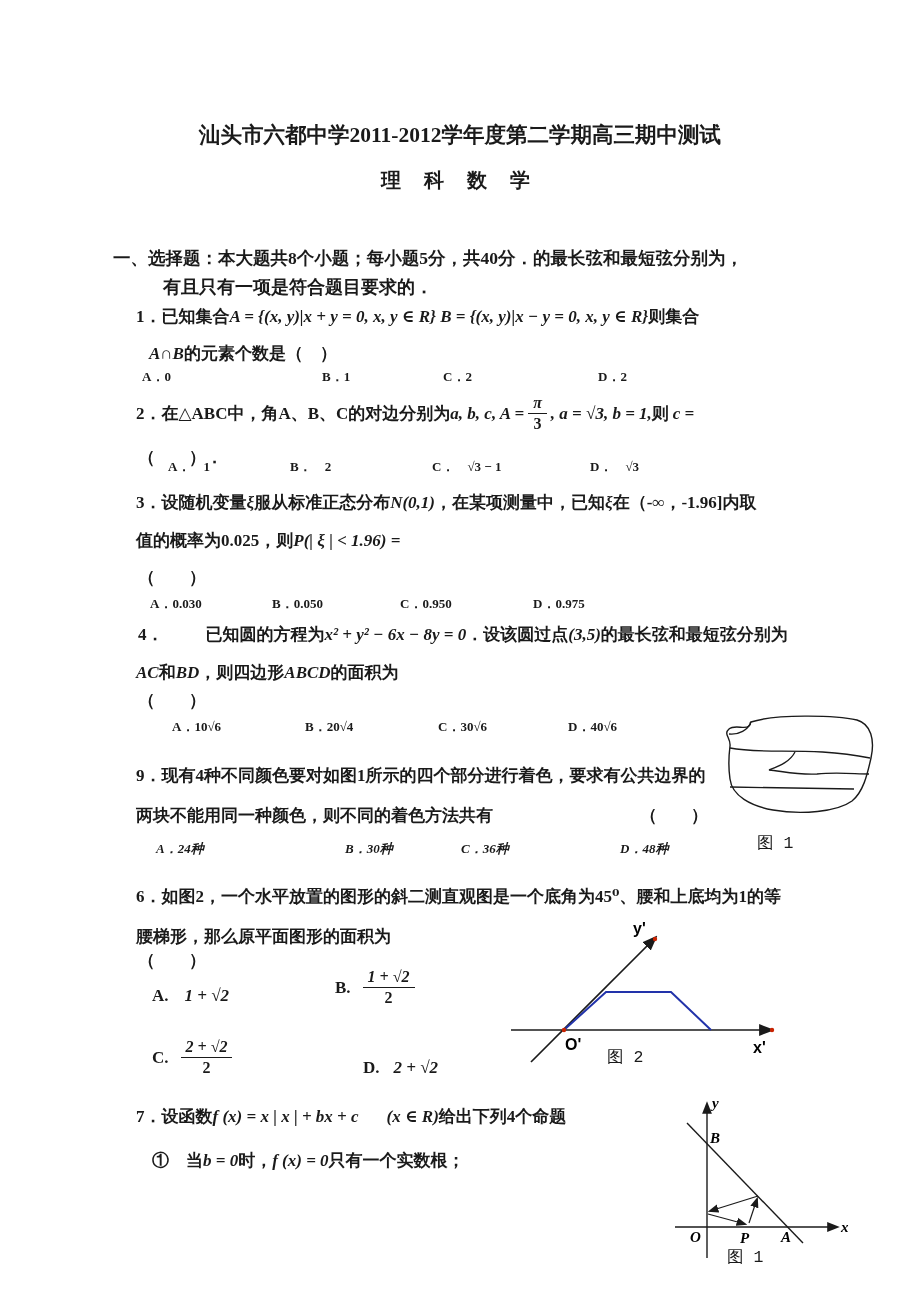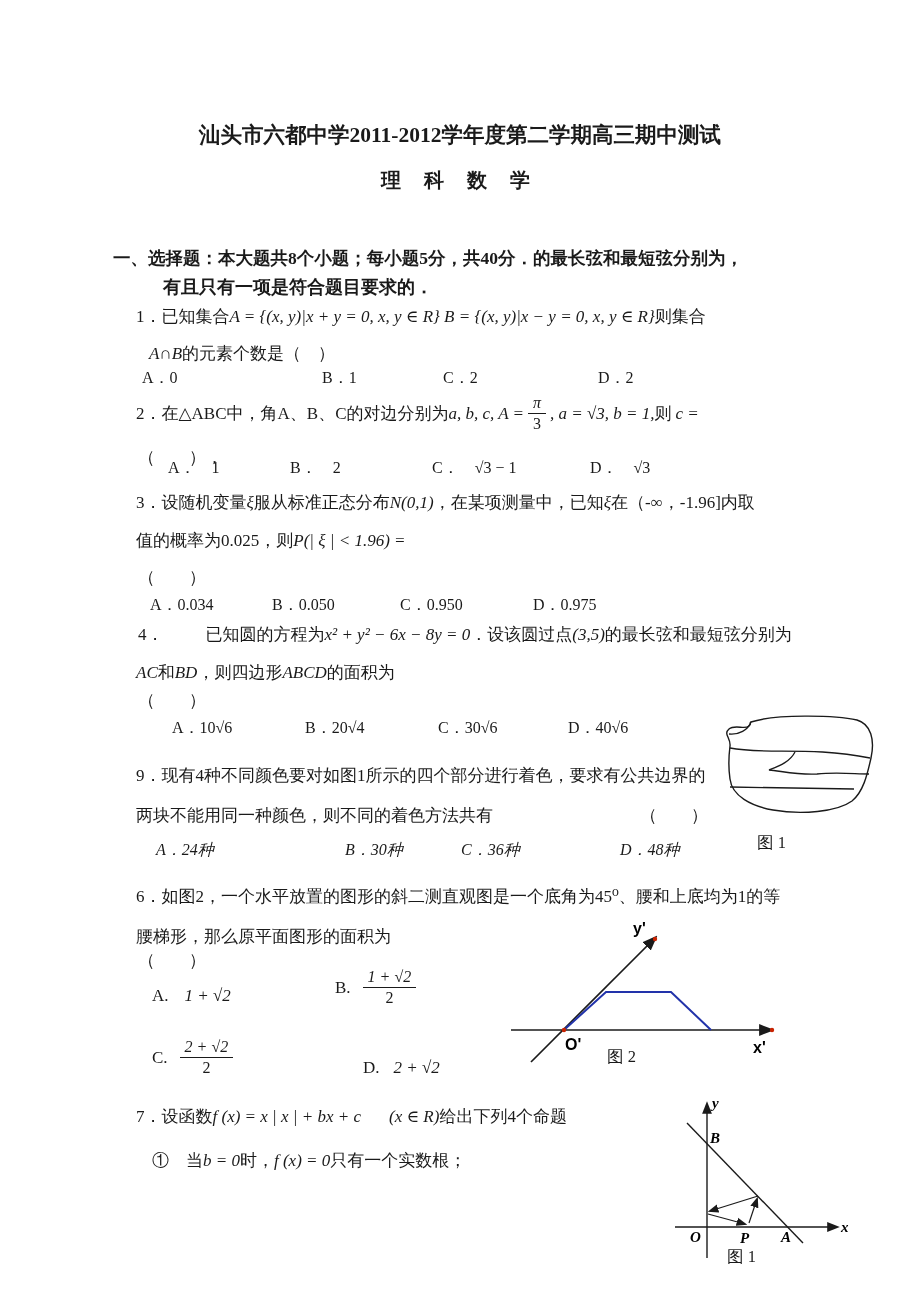--- a/index.html
+++ b/index.html
@@ -2,40 +2,40 @@
 <html><head>
 <meta charset="utf-8">
 <style>
   * { margin:0; padding:0; box-sizing:border-box; }
   html,body { background:#ffffff; }
   .page {
     position:relative; width:920px; height:1302px; background:#ffffff;
     font-family:"Liberation Serif","DejaVu Serif",serif; color:#1a1a1a;
     overflow:hidden;
   }
-  .line { position:absolute; white-space:nowrap; font-size:17px; line-height:1.25; }
+  .line { position:absolute; white-space:nowrap; font-size:17px; line-height:1.25;font-weight:bold; }
   .flexline { display:flex; align-items:center; }
   .bold { font-weight:bold; }
   .math { font-style:italic; }
   .cjk { font-style:normal; }
   .gap42 { display:inline-block; width:42px; }
-  .opt { position:absolute; white-space:nowrap; font-size:16px; }
+  .opt { position:absolute; white-space:nowrap; font-size:13px;font-weight:bold; }
   .title {
     position:absolute; left:0; right:0; top:120px; text-align:center;
     font-size:21.5px; font-weight:bold;
   }
   .subtitle {
     position:absolute; left:0; right:0; top:167px; text-align:center;
     font-size:20px; font-weight:bold; letter-spacing:9px;
   }
   .frac { display:inline-flex; flex-direction:column; align-items:center;
           vertical-align:middle; margin:0 4px; line-height:1.15; font-size:16px; }
   .frac .fnum { border-bottom:1.3px solid #1a1a1a; padding:0 5px 1px; }
   .frac .fden { padding-top:1px; }
-  .cap { position:absolute; font-size:16.5px; }
+  .cap { position:absolute; font-size:16.5px;font-family:Liberation Mono, monospace; }
   svg { position:absolute; }
   .figlabel { font-family:"Liberation Sans","DejaVu Sans",sans-serif; font-weight:bold; font-size:16px; }
   .figlabel-serif { font-family:"Liberation Serif","DejaVu Serif",serif;
                     font-weight:bold; font-style:italic; font-size:15px; }
 </style>
 </head>
 <body>
 
 <div class="page">
 
@@ -74,21 +74,21 @@
   <span class="opt" style="top:458px; left:432px">C．　√3 − 1</span>
   <span class="opt" style="top:458px; left:590px">D．　√3</span>
 
   <div class="line" style="top:492px; left:136px">
     <span class="cjk">3．</span><span class="cjk">设随机变量</span><span class="math">ξ</span><span class="cjk">服从标准正态分布</span><span class="math">N(0,1)</span><span class="cjk">，在某项测量中，已知</span><span class="math">ξ</span><span class="cjk">在（-∞，-1.96]内取</span>
   </div>
   <div class="line" style="top:530px; left:136px">
     <span class="cjk">值的概率为0.025，则</span><span class="math">P(| ξ | &lt; 1.96) =</span>
   </div>
   <div class="line" style="top:567px; left:138px">（　　）</div>
-  <span class="opt" style="top:595px; left:150px">A．0.034</span>
+  <span class="opt" style="top:595px; left:150px">A．0.030</span>
   <span class="opt" style="top:595px; left:272px">B．0.050</span>
   <span class="opt" style="top:595px; left:400px">C．0.950</span>
   <span class="opt" style="top:595px; left:533px">D．0.975</span>
 
   <div class="line" style="top:624px; left:138px">
     <span class="cjk">4．</span><span class="gap42"></span><span class="cjk">已知圆的方程为</span><span class="math">x² + y² − 6x − 8y = 0</span><span class="cjk">．设该圆过点</span><span class="math">(3,5)</span><span class="cjk">的最长弦和最短弦分别为</span>
   </div>
   <div class="line" style="top:662px; left:136px">
     <span class="math">AC</span><span class="cjk">和</span><span class="math">BD</span><span class="cjk">，则四边形</span><span class="math">ABCD</span><span class="cjk">的面积为</span>
   </div>

